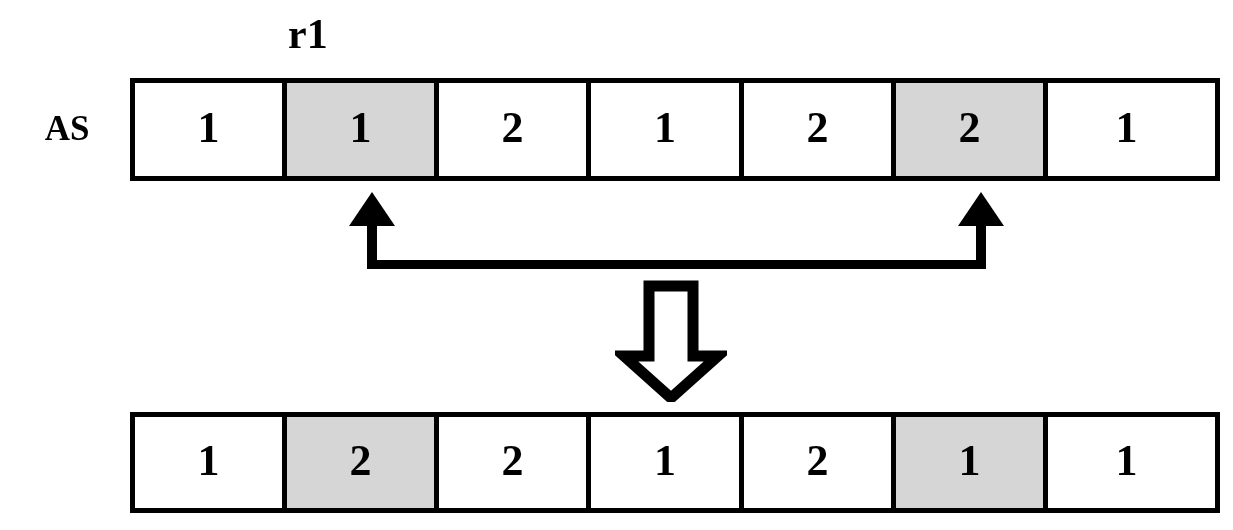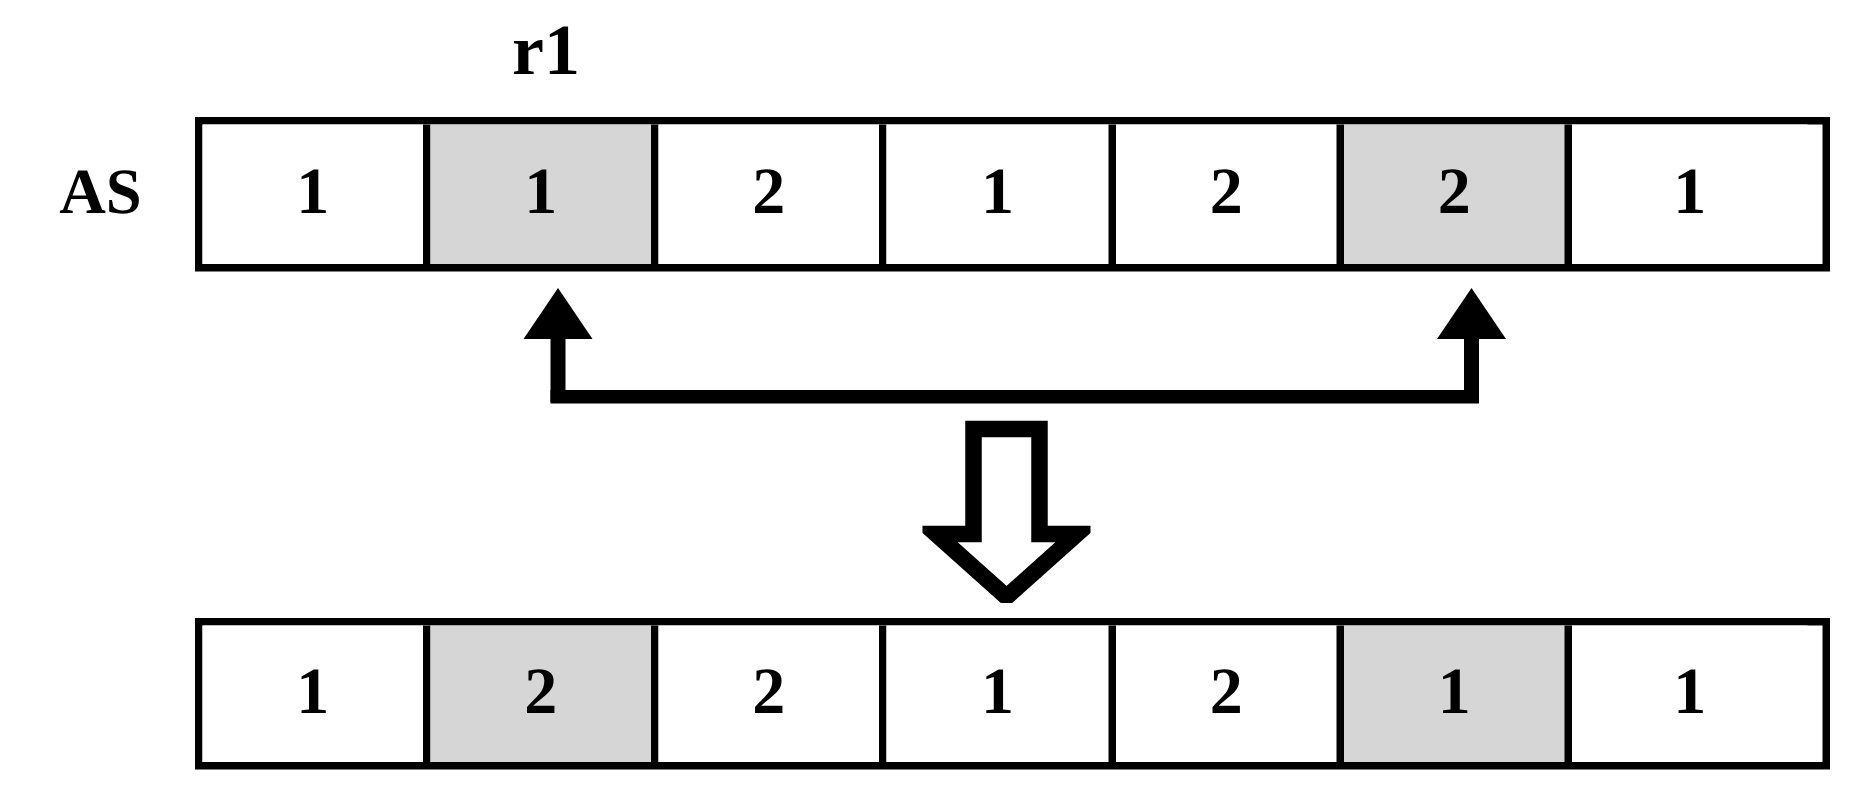--- a/index.html
+++ b/index.html
@@ -25,35 +25,35 @@
 
   
   .row-label {
     position: absolute;
     left: 12px;
     top: 100px;
     width: 110px;
     height: 58px;
     line-height: 58px;
     text-align: center;
-    font-size: 43px;
+    font-size: 35px;
     font-weight: bold;
     color: #000000;
     letter-spacing: 0px;
     font-family: "Liberation Serif", "DejaVu Serif", serif;
   }
 
   
   .cell-header {
     position: absolute;
     top: 8px;
     height: 52px;
     line-height: 52px;
-    text-align: center;
-    font-size: 48px;
+    text-align: left;
+    font-size: 42px;
     font-weight: bold;
     color: #000000;
     font-family: "Liberation Serif", "DejaVu Serif", serif;
     white-space: nowrap;
   }
 
   
   .array {
     position: absolute;
     display: flex;

